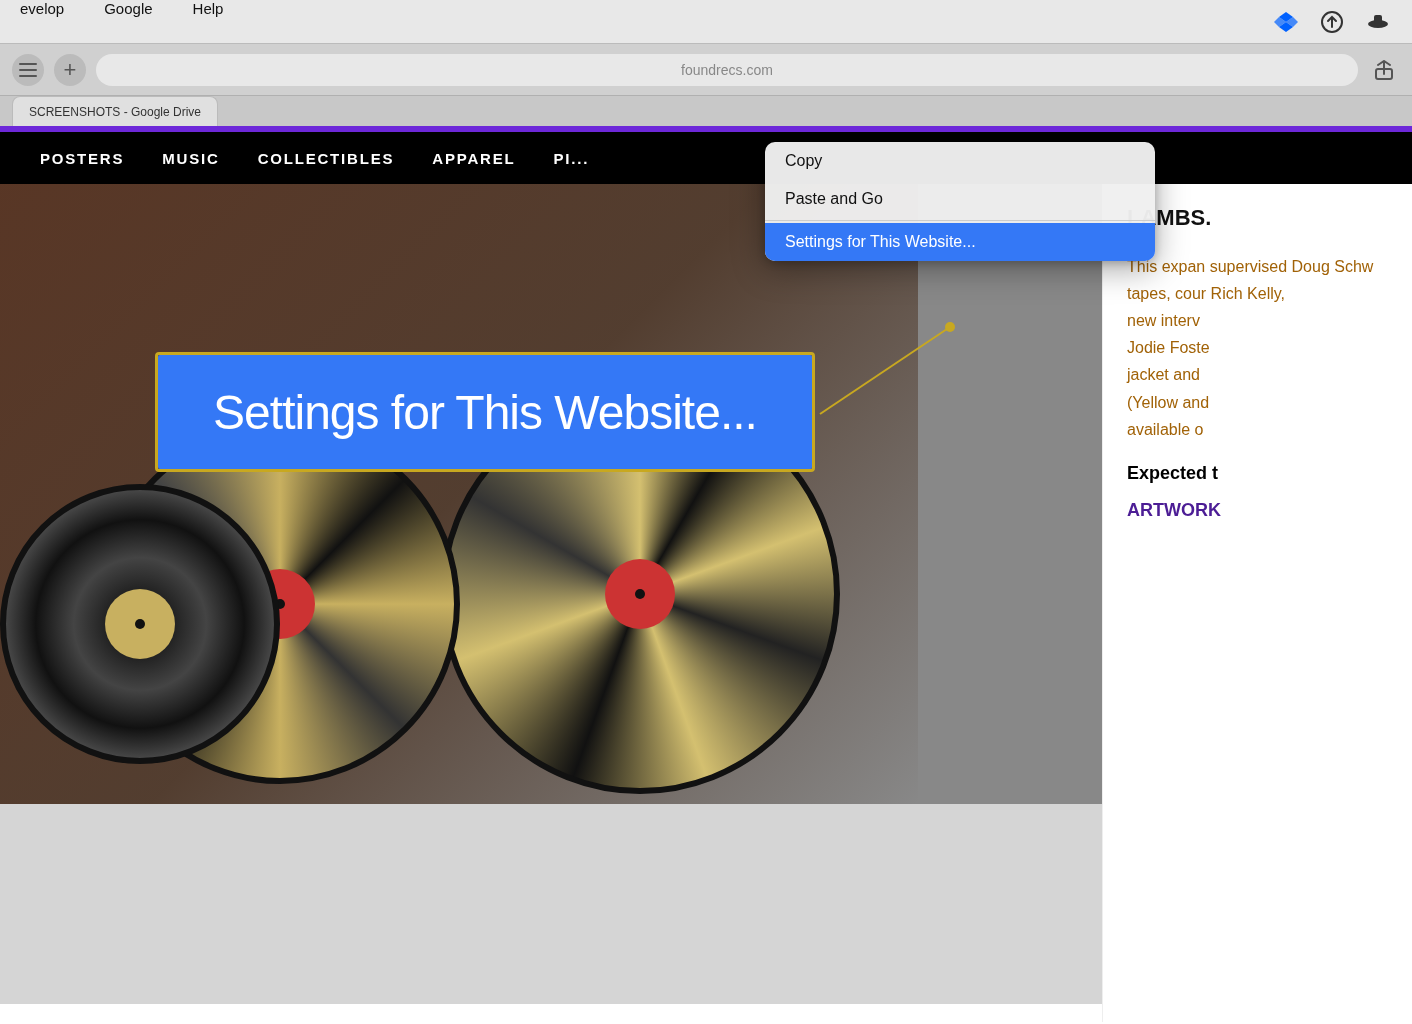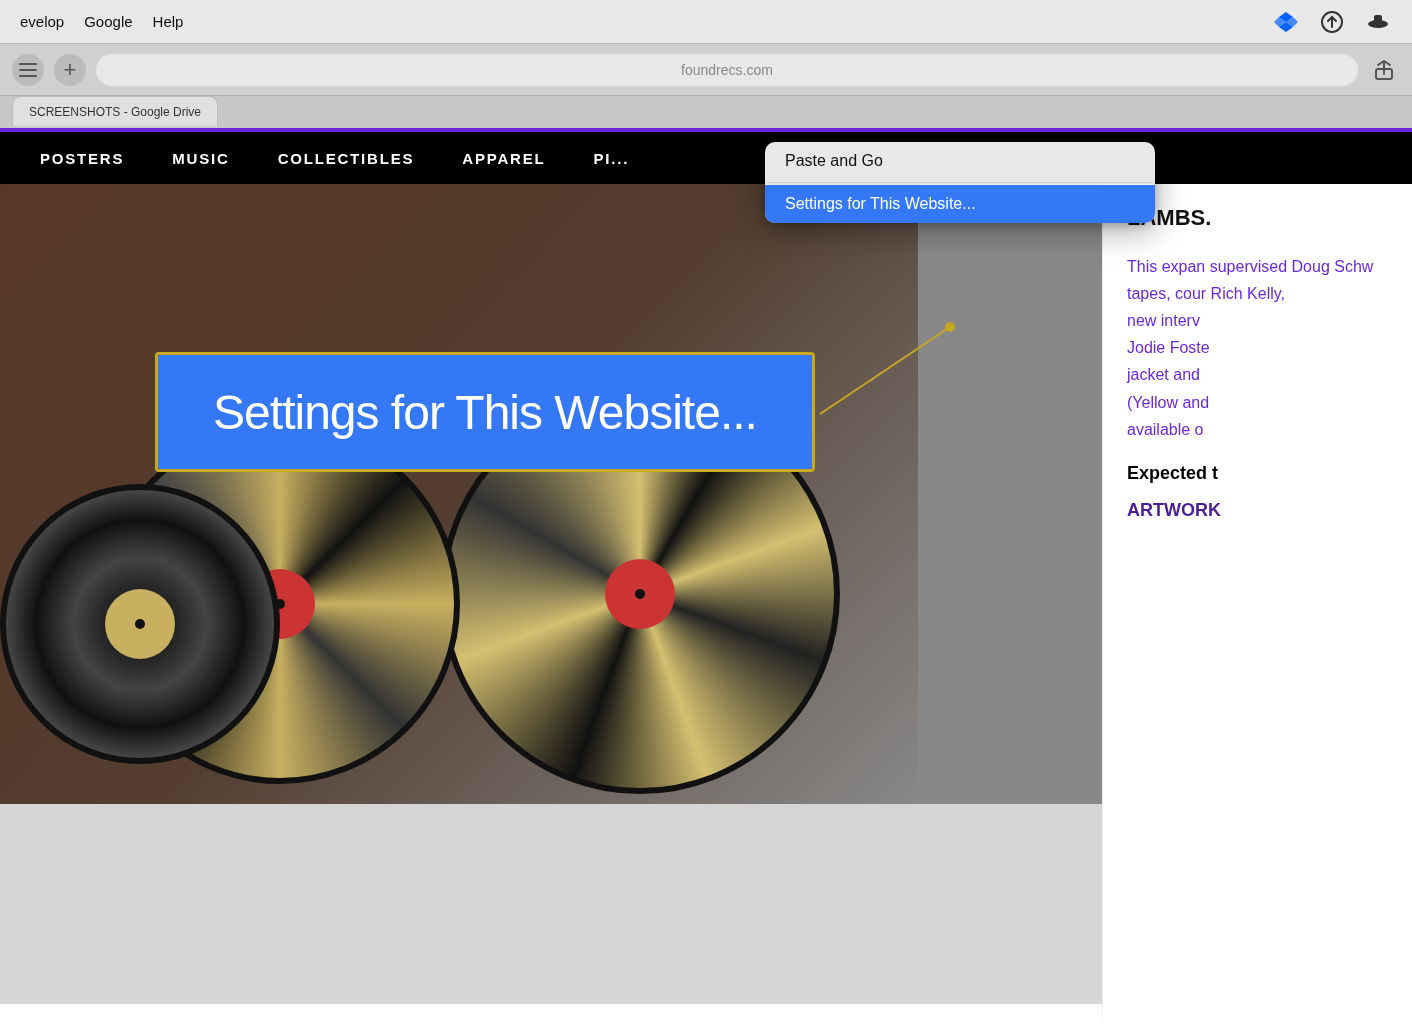--- a/index.html
+++ b/index.html
@@ -8,25 +8,24 @@
       height: 1024px;
       overflow: hidden;
       font-family: -apple-system, BlinkMacSystemFont, 'Helvetica Neue', sans-serif;
       background: #c8c8c8;
       position: relative;
     }
 
     
     .menu-bar {
       display: flex;
-      align-items: center;
       height: 44px;
       background: #e8e8e8;
       padding: 0 20px;
-      gap: 20px;
+      gap: 40px;
       border-bottom: 1px solid #bbb;
     }
     .menu-bar-item {
       font-size: 15px;
       color: #111;
       font-weight: 400;
       cursor: default;
     }
 
     
@@ -98,21 +97,21 @@
     }
 
     
     .tab-bar {
       height: 36px;
       background: #c8c8c8;
       display: flex;
       align-items: flex-start;
       padding: 0 12px;
       gap: 0;
-      border-bottom: 4px solid #6d28d9;
+      border-bottom: 6px solid #6d28d9;
     }
     .tab {
       height: 30px;
       padding: 0 16px;
       background: #e0e0e0;
       border-radius: 8px 8px 0 0;
       display: flex;
       align-items: center;
       font-size: 12px;
       color: #333;
@@ -129,21 +128,21 @@
       background: #fff;
     }
 
     
     .site-nav {
       background: #000;
       height: 52px;
       display: flex;
       align-items: center;
       padding: 0 40px;
-      gap: 48px;
+      gap: 38px;
     }
     .nav-item {
       color: #fff;
       font-size: 15px;
       font-weight: 700;
       letter-spacing: 0.12em;
       text-transform: uppercase;
       cursor: pointer;
     }
 
@@ -234,21 +233,21 @@
     }
     .right-panel-title {
       font-size: 22px;
       font-weight: 900;
       color: #111;
       line-height: 1.3;
       margin-bottom: 20px;
     }
     .right-panel-text {
       font-size: 16px;
-      color: #6d28d9;
+      color: #a16207;
       line-height: 1.7;
       margin-bottom: 20px;
     }
     .right-panel-heading {
       font-size: 18px;
       font-weight: 700;
       color: #000000;
       margin-bottom: 8px;
     }
     .right-panel-subheading {
@@ -431,20 +430,21 @@
     <div class="right-panel-subheading">ARTWORK</div>
   </div>
 
   <div class="highlight-box">
     <div class="highlight-label">
       <span class="highlight-label-text">Settings for This Website...</span>
     </div>
   </div>
 
   <div class="context-menu" style="top:10px;">
+    <div class="context-menu-item">Copy</div>
     <div class="context-menu-item">Paste and Go</div>
     <div class="context-menu-separator"></div>
     <div class="context-menu-item selected">Settings for This Website...</div>
   </div>
 
   <svg class="callout-svg">
 
     <line x1="950" y1="195" x2="820" y2="282" stroke="#c8a820" stroke-width="2"></line>
     <circle cx="950" cy="195" r="5" fill="#c8a820"></circle>
   </svg>

